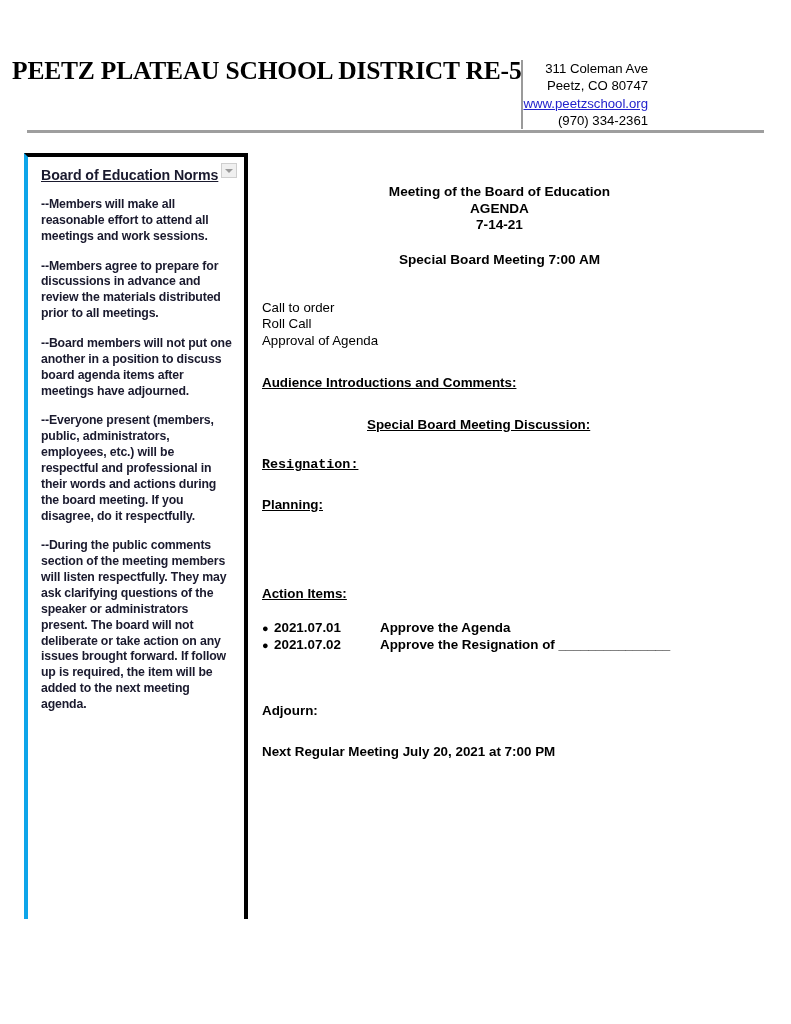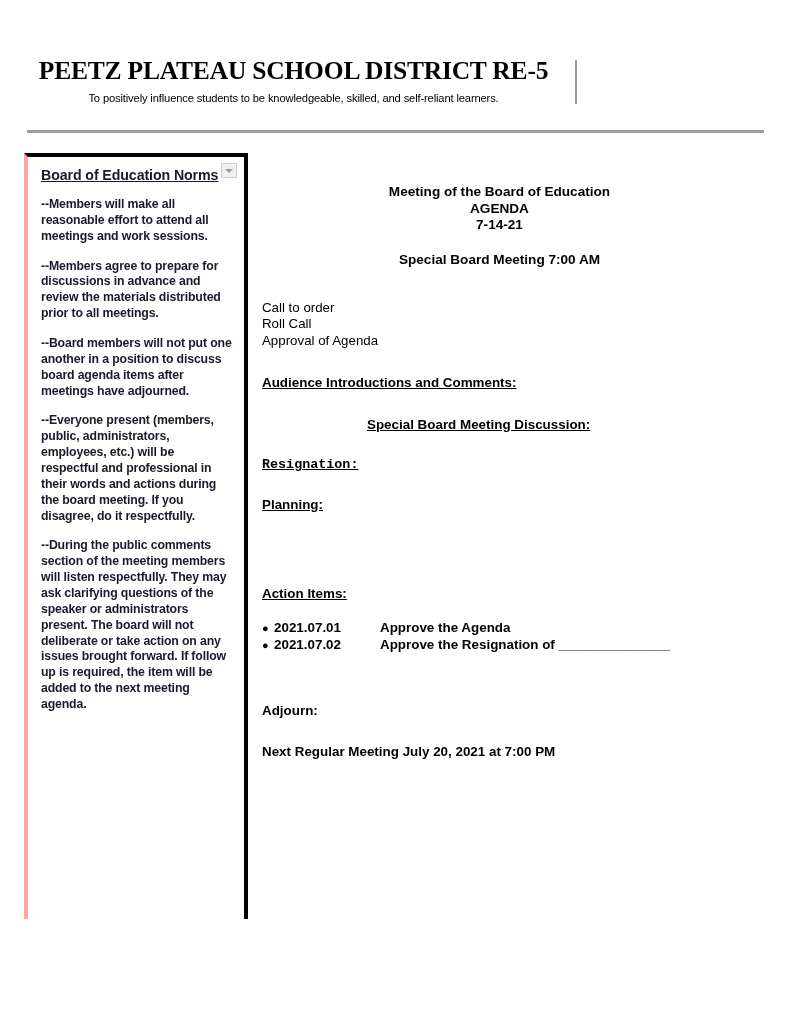--- a/index.html
+++ b/index.html
@@ -77,21 +77,21 @@
     background: #9e9e9e;
   }
 
   
   .norms-box {
     position: absolute;
     left: 24px;
     top: 153px;
     width: 224px;
     height: 766px;
-    border-left: 4px solid #fca5a5;
+    border-left: 4px solid #0ea5e9;
     border-right: 4px solid #000;
     border-top: 4px solid #000;
     border-bottom: none;
     box-sizing: border-box;
     background: #ffffff;
     padding: 9px 10px 0 13px;
     overflow: hidden;
   }
   .norms-title-row {
     position: relative;
@@ -213,23 +213,28 @@
     font-weight: bold;
     white-space: nowrap;
   }
 </style>
 </head>
 <body>
 
 <div class="letterhead">
   <div class="letterhead-left">
     <div class="district-title">PEETZ PLATEAU SCHOOL DISTRICT RE-5</div>
-    <div class="district-tagline">To positively influence students to be knowledgeable, skilled, and self-reliant learners.</div>
   </div>
   <div class="letterhead-divider"></div>
+  <div class="letterhead-right">
+    <div>311 Coleman Ave</div>
+    <div>Peetz, CO 80747</div>
+    <div class="weblink">www.peetzschool.org</div>
+    <div>(970) 334-2361</div>
+  </div>
 </div>
 <div class="header-rule"></div>
 
 <div class="norms-box">
   <div class="norms-title-row">
     <span class="norms-title">Board of Education Norms</span>
     <span class="norms-dropdown-btn">
       <span class="caret"></span>
     </span>
   </div>

